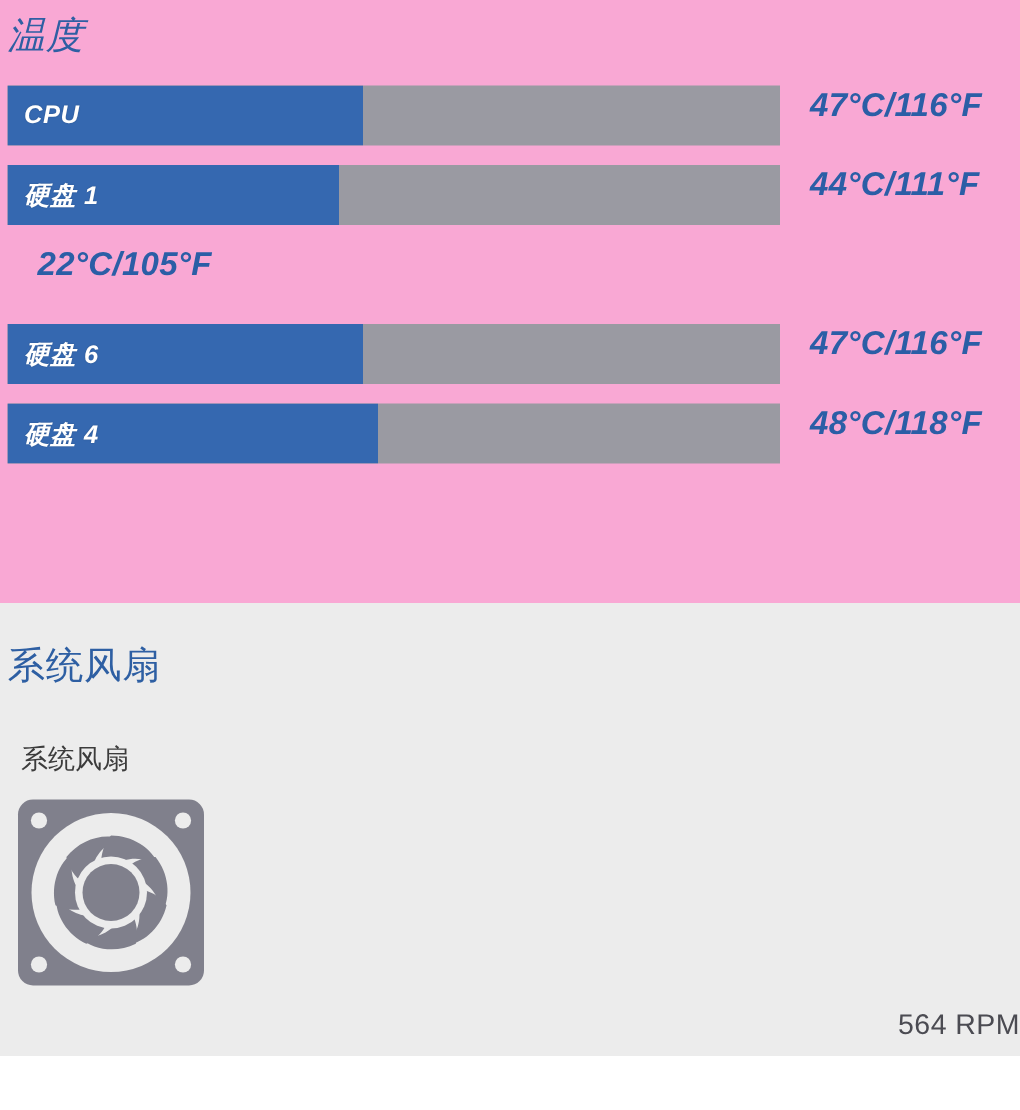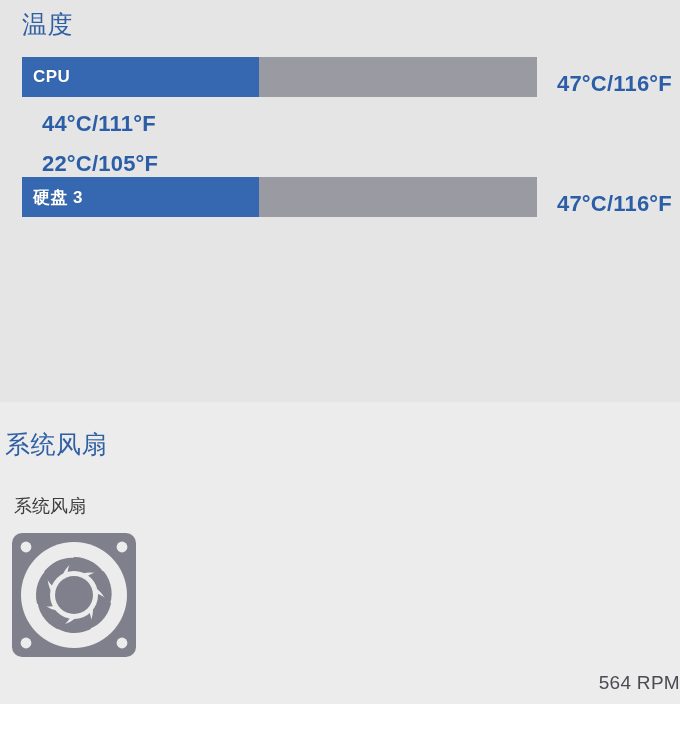--- a/index.html
+++ b/index.html
@@ -12,43 +12,45 @@
 
   body {
     font-family: "Liberation Sans", "DejaVu Sans", sans-serif;
     background: #ffffff;
     color: #333333;
     -webkit-font-smoothing: antialiased;
   }
 
   
   .temp-section {
-    background: #e5e5e5;
-    padding: 0 0 26px 17px;
+    background: #f9a8d4;
+    padding: 0 0 26px 0;
     height: 402px;
     position: relative;
+    font-style: italic;
   }
 
   .section-title {
     color: #2e5fa3;
     font-size: 25px;
     font-weight: 400;
     letter-spacing: 0.5px;
     padding: 9px 0 0 5px;
     line-height: 1.2;
   }
 
   .bars {
     margin-top: 18px;
   }
 
   .bar-row {
     display: flex;
-    align-items: flex-end;
+    align-items: flex-start;
     height: 40px;
+    margin-bottom: 13px;
     padding-left: 5px;
   }
 
   .bar-track {
     position: relative;
     width: 515px;
     height: 40px;
     background: #9a9aa2;
     flex: 0 0 auto;
     overflow: hidden;
@@ -130,35 +132,46 @@
     <div class="bar-row">
       <div class="bar-track">
         <div class="bar-fill" style="width: 46%;"></div>
         <span class="bar-label">CPU</span>
       </div>
       <span class="bar-value">47°C/116°F</span>
     </div>
 
 
     <div class="bar-row">
+      <div class="bar-track">
+        <div class="bar-fill" style="width: 43%;"></div>
+        <span class="bar-label">硬盘 1</span>
+      </div>
       <span class="bar-value">44°C/111°F</span>
     </div>
 
     <div class="bar-row">
       <span class="bar-value">22°C/105°F</span>
     </div>
 
     <div class="bar-row">
       <div class="bar-track">
         <div class="bar-fill" style="width: 46%;"></div>
-        <span class="bar-label">硬盘 3</span>
+        <span class="bar-label">硬盘 6</span>
       </div>
       <span class="bar-value">47°C/116°F</span>
     </div>
 
+    <div class="bar-row">
+      <div class="bar-track">
+        <div class="bar-fill" style="width: 48%;"></div>
+        <span class="bar-label">硬盘 4</span>
+      </div>
+      <span class="bar-value">48°C/118°F</span>
+    </div>
 
   </div>
 </section>
 
 <section class="fan-section">
   <h1 class="section-title">系统风扇</h1>
 
   <div class="fan-item">
     <div class="fan-item-label">系统风扇</div>
 

